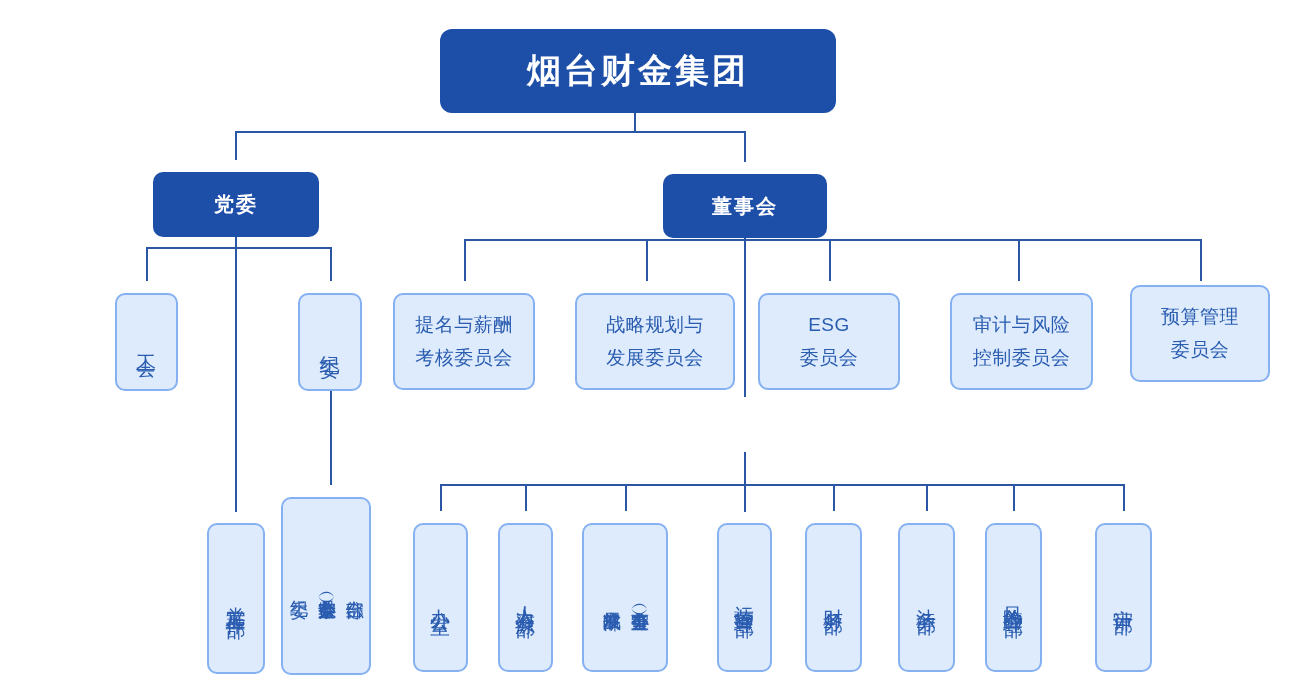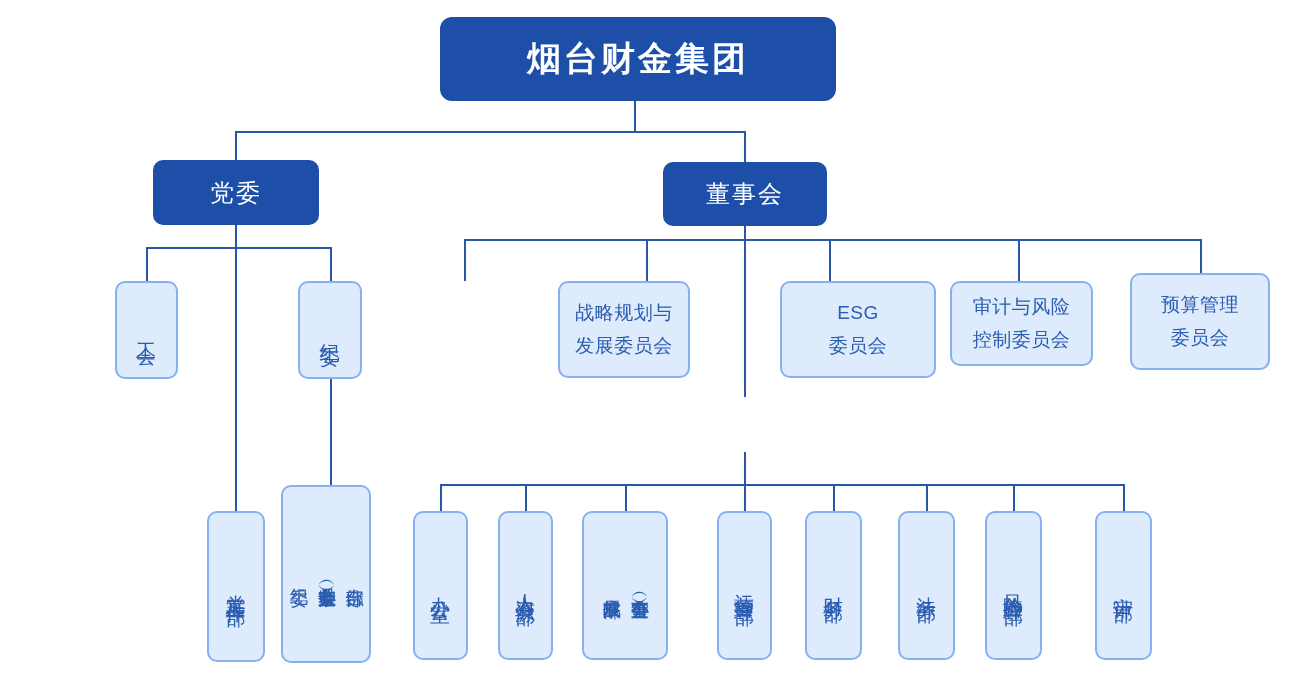--- a/index.html
+++ b/index.html
@@ -10,29 +10,30 @@
     font-family:"Liberation Sans", sans-serif;
     overflow:hidden;
   }
   .node{
     position:absolute;
     box-sizing:border-box;
     display:flex;
     align-items:center;
     justify-content:center;
     text-align:center;
+    margin-top:12px;
   }
   .dark{
     background:#1e4fa8;
     color:#ffffff;
     border-radius:10px;
   }
   .dark .lbl{
-    font-size:24px;
-    font-weight:400;
+    font-size:20px;
+    font-weight:700;
     letter-spacing:2px;
     white-space:pre-line;
   }
   .dark.title{border-radius:12px;}
   .dark.title .lbl{
     font-size:34px;
     font-weight:700;
     letter-spacing:3px;
   }
   .light{
@@ -109,29 +110,33 @@
     <span class="lbl">董事会</span>
   </div>
 
   <div class="node light" style="left:115px;top:281px;width:63px;height:98px">
     <span class="vt">工会</span>
   </div>
   <div class="node light" style="left:298px;top:281px;width:64px;height:98px">
     <span class="vt">纪委</span>
   </div>
 
-  <div class="node light" style="left:558px;top:281px;width:132px;height:97px">
+  <div class="node light" style="left:393px;top:281px;width:142px;height:97px">
+    <span class="hz">提名与薪酬
+考核委员会</span>
+  </div>
+  <div class="node light" style="left:575px;top:281px;width:160px;height:97px">
     <span class="hz">战略规划与
 发展委员会</span>
   </div>
-  <div class="node light" style="left:780px;top:281px;width:156px;height:97px">
+  <div class="node light" style="left:758px;top:281px;width:142px;height:97px">
     <span class="hz">ESG
 委员会</span>
   </div>
-  <div class="node light" style="left:950px;top:281px;width:143px;height:85px">
+  <div class="node light" style="left:950px;top:281px;width:143px;height:97px">
     <span class="hz">审计与风险
 控制委员会</span>
   </div>
   <div class="node light" style="left:1130px;top:273px;width:140px;height:97px">
     <span class="hz">预算管理
 委员会</span>
   </div>
 
 
   <div class="node light" style="left:207px;top:511px;width:58px;height:151px">

